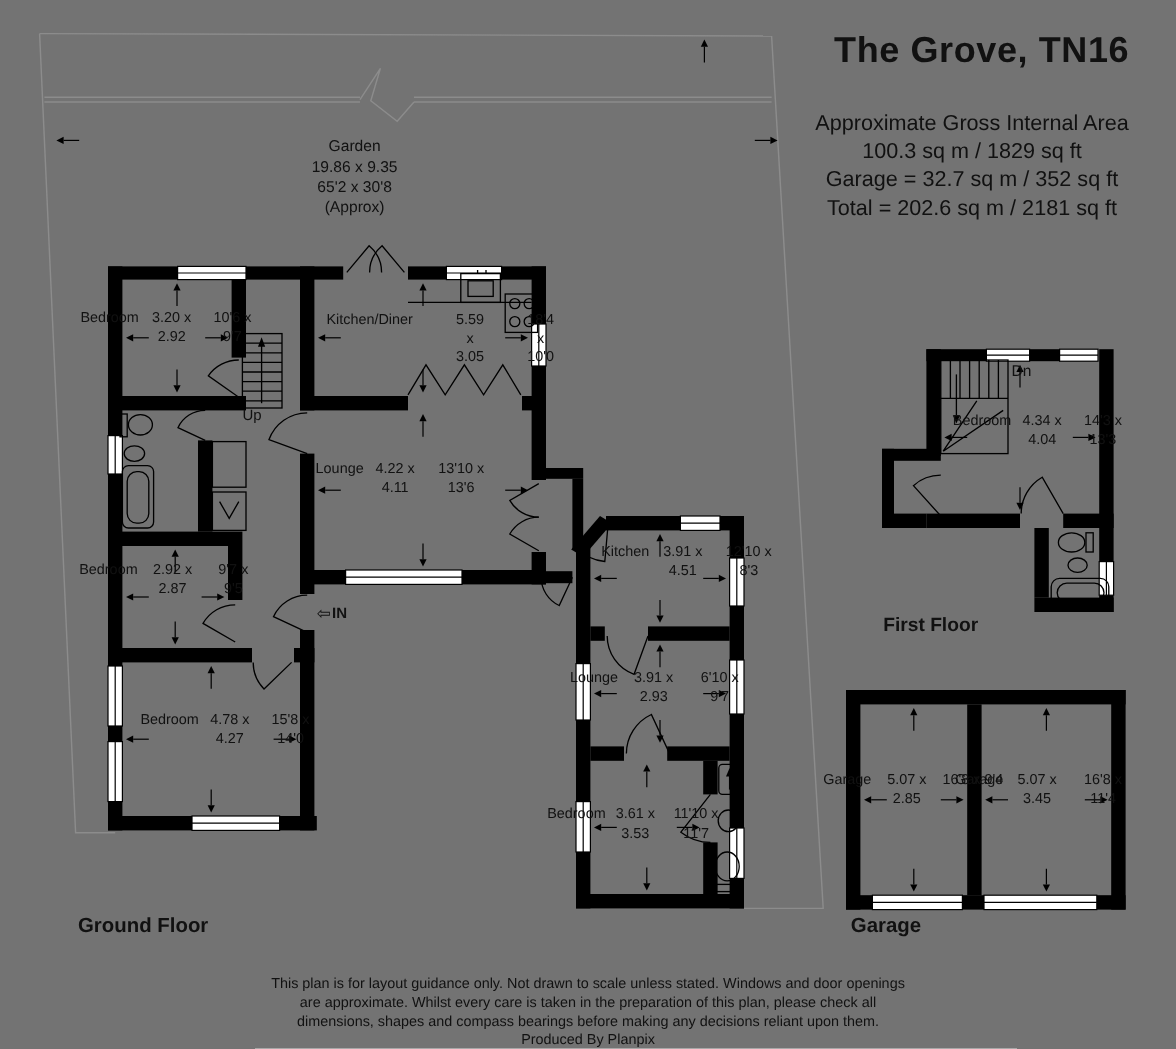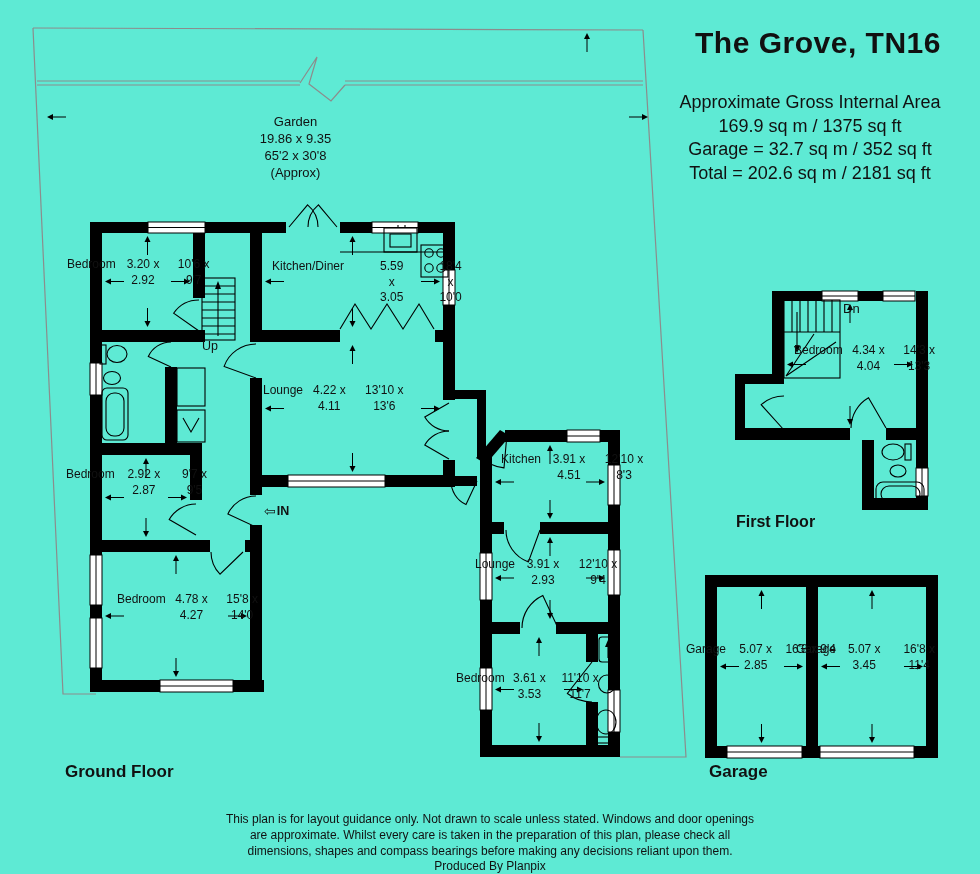--- a/index.html
+++ b/index.html
@@ -1,16 +1,16 @@
 <!DOCTYPE html>
 <html><head>
 <meta charset="utf-8">
 <style>
   html,body{margin:0;padding:0;background:#fff;}
-  .canvas{position:relative;width:980px;height:874px;background:#5eead4;overflow:hidden;
+  .canvas{position:relative;width:980px;height:874px;background:#737373;overflow:hidden;
           font-family:"Liberation Sans",sans-serif;color:#111;}
   .abs{position:absolute;}
   svg{position:absolute;left:0;top:0;}
   .title{font-weight:bold;font-size:30px;text-align:center;letter-spacing:0.5px;}
   .area{text-align:center;font-size:18px;line-height:23.5px;}
   .glabel{text-align:center;font-size:13px;line-height:17px;}
   .rlabel{position:absolute;width:150px;margin-left:-75px;text-align:center;
           font-size:12px;line-height:15.5px;display:flex;flex-direction:row;}
   .floorlbl{font-weight:bold;font-size:17px;}
   .small{font-size:12.5px;}
@@ -468,21 +468,21 @@
           <line x1="642" y1="117" x2="629" y2="117" stroke="#000" stroke-width="1"></line>
           <polygon points="648,117 642,114 642,120" fill="#000"></polygon>
         </g>
       </g>
 </svg>
 
 <div class="abs title" style="left:658px;top:26px;width:320px;">The Grove, TN16</div>
 
 <div class="abs area" style="left:645px;top:91px;width:330px;">
   <div>Approximate Gross Internal Area</div>
-  <div>169.9 sq m / 1375 sq ft</div>
+  <div>100.3 sq m / 1829 sq ft</div>
   <div>Garage = 32.7 sq m / 352 sq ft</div>
   <div>Total = 202.6 sq m / 2181 sq ft</div>
 </div>
 
 <div class="abs glabel" style="left:228px;top:113px;width:135px;">
   <div>Garden</div>
   <div>19.86 x 9.35</div>
   <div>65'2 x 30'8</div>
   <div>(Approx)</div>
 </div>
@@ -513,21 +513,21 @@
   <span>15'8 x 14'0</span>
 </div>
 <div class="rlabel" style="left:576px;top:452px;">
   <span>Kitchen</span>
   <span>3.91 x 4.51</span>
   <span>12'10 x 8'3</span>
 </div>
 <div class="rlabel" style="left:550px;top:557px;">
   <span>Lounge</span>
   <span>3.91 x 2.93</span>
-  <span>12'10 x 9'4</span>
+  <span>6'10 x 9'7</span>
 </div>
 <div class="rlabel" style="left:531px;top:671px;">
   <span>Bedroom</span>
   <span>3.61 x 3.53</span>
   <span>11'10 x 11'7</span>
 </div>
 <div class="rlabel" style="left:869px;top:343px;">
   <span>Bedroom</span>
   <span>4.34 x 4.04</span>
   <span>14'3 x 13'3</span>

